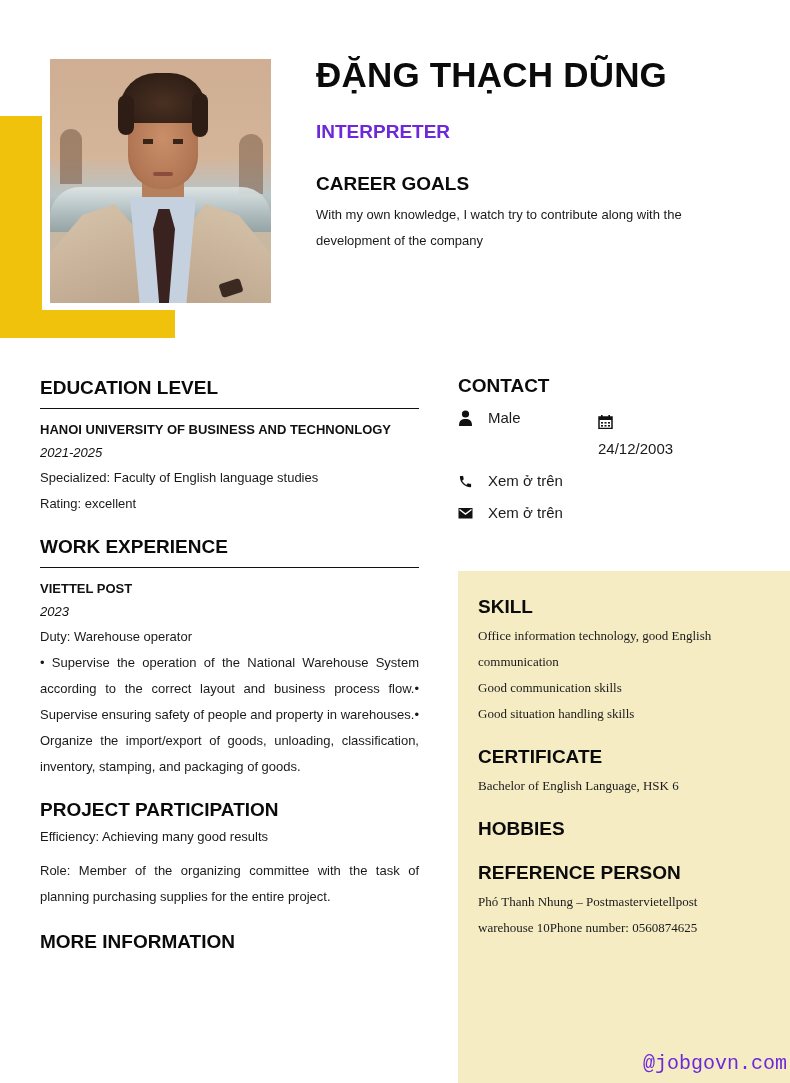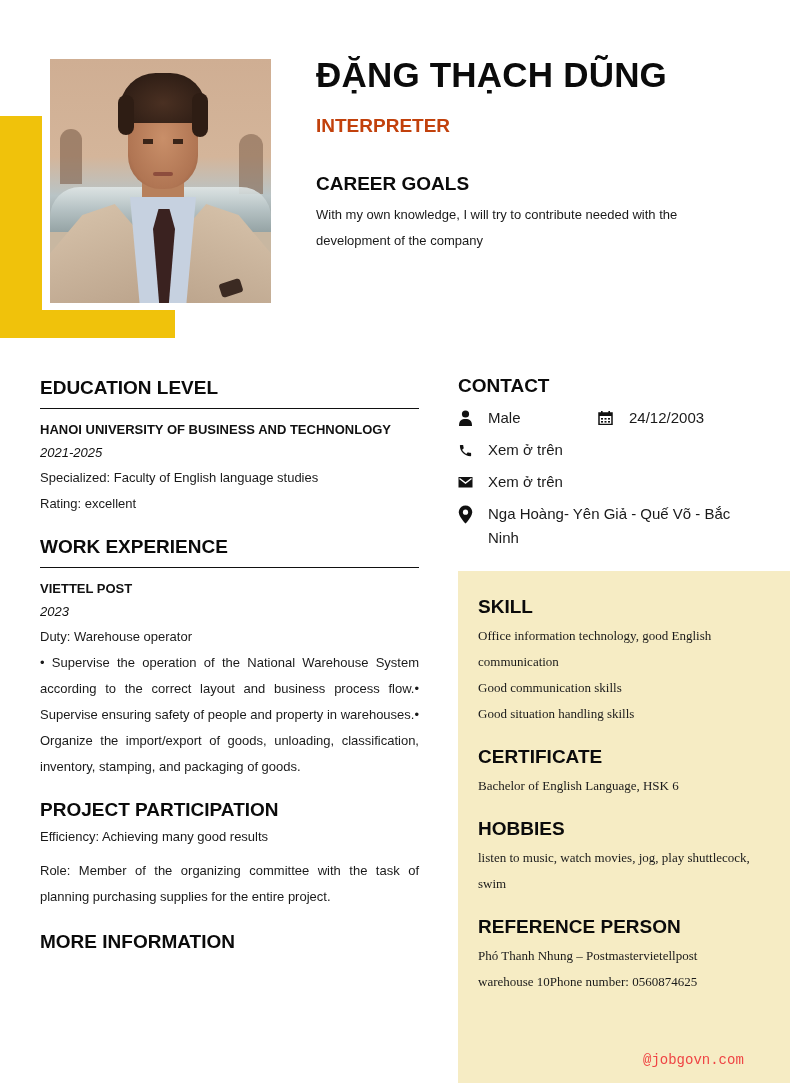--- a/index.html
+++ b/index.html
@@ -24,21 +24,21 @@
   .photo .eyes { position:absolute; left:93px; top:80px; width:40px; height:5px; border-left:10px solid #3a2418; border-right:10px solid #3a2418; }
   .photo .mouth { position:absolute; left:103px; top:113px; width:20px; height:4px; background:#8d4d3d; border-radius:3px; }
   .photo .shirt { position:absolute; left:80px; top:138px; width:66px; height:110px; background:#c6d1e0; clip-path: polygon(0 0,100% 0,85% 100%,15% 100%); }
   .photo .tie { position:absolute; left:103px; top:150px; width:22px; height:100px; background:#3a2220; clip-path: polygon(25% 0,75% 0,100% 20%,70% 100%,30% 100%,0 20%); }
   .photo .jacket-l { position:absolute; left:0; top:145px; width:108px; height:110px; background: linear-gradient(160deg,#d8c4ac,#b9a189); clip-path: polygon(60% 0,95% 40%,100% 100%,0 100%,0 45%,30% 10%); }
   .photo .jacket-r { position:absolute; right:0; top:145px; width:108px; height:110px; background: linear-gradient(200deg,#d8c4ac,#b9a189); clip-path: polygon(40% 0,70% 10%,100% 45%,100% 100%,0 100%,5% 40%); }
   .photo .pocket { position:absolute; left:170px; top:222px; width:22px; height:14px; background:#3b2a22; transform: rotate(-18deg); border-radius: 3px; }
 
   
   .name { position: absolute; left: 316px; top: 55px; font-size: 35px; font-weight: 700; letter-spacing: 0.2px; color: #0b0b0b; line-height: 40px; }
-  .jobtitle { position: absolute; left: 316px; top: 115px; font-size: 19px; font-weight: 700; color: #c2410c; }
+  .jobtitle { position: absolute; left: 316px; top: 121px; font-size: 19px; font-weight: 700; color: #6d28d9; }
   .career-title { position: absolute; left: 316px; top: 173px; font-size: 19px; font-weight: 700; color: #0b0b0b; }
   .career-text { position: absolute; left: 316px; top: 202px; width: 400px; font-size: 13px; line-height: 26px; color: #1a1a1a; }
 
   
   .left { position: absolute; left: 40px; top: 374px; width: 379px; }
   .sec-title { font-size: 19px; font-weight: 700; color: #0b0b0b; line-height: 28px; }
   .sec-rule { height: 0; border-top: 1.5px solid #111; margin-top: 6px; margin-bottom: 10px; }
   .org { font-size: 13px; font-weight: 700; color: #111; line-height: 22px; }
   .date { font-size: 13px; font-style: italic; color: #111; line-height: 24px; }
   .txt { font-size: 13px; color: #1a1a1a; line-height: 26px; }
@@ -46,28 +46,28 @@
 
   
   .contact { position: absolute; left: 458px; top: 374px; width: 300px; }
   .contact-title { font-size: 19px; font-weight: 700; color: #0b0b0b; line-height: 24px; }
   .c-row { display: flex; align-items: flex-start; font-size: 15px; line-height: 24px; color: #1a1a1a; margin-top: 8px; }
   .c-row:first-of-type { margin-top: 6px; }
   .c-icon { width: 30px; height: 24px; display: flex; align-items: center; flex: 0 0 30px; }
   .c-icon svg { display:block; }
   .c-val { flex: 1; }
   .c-col { display: flex; width: 140px; }
-  .c-col2 { display: flex; }
+  .c-col2 { display: flex; flex-direction: column; }
 
   
   .panel { position: absolute; left: 458px; top: 571px; width: 332px; height: 588px; background: #f6ecc4; padding: 20px 20px 17px 20px; }
   .p-title { font-size: 19px; font-weight: 700; color: #0b0b0b; line-height: 28px; margin-top: 10px; }
   .p-title:first-child { margin-top: 2px; }
   .p-body { margin-top: 2px; font-family: Liberation Serif, serif; }
-  .watermark { position: absolute; left: 643px; top: 1052px; font-family: "Liberation Mono", "DejaVu Sans Mono", monospace; font-size: 14px; color: #ef4444; }
+  .watermark { position: absolute; left: 643px; top: 1052px; font-family: "Liberation Mono", "DejaVu Sans Mono", monospace; font-size: 20px; color: #6d28d9; }
 </style>
 </head>
 <body>
 
 <div class="yellow-vert"></div>
 <div class="yellow-horz"></div>
 
 <div class="photo" title="Portrait photo of man in beige suit and dark tie">
   <div class="bg-arch1"></div>
     <div class="bg-arch2"></div>
@@ -82,21 +82,21 @@
   <div class="hair"></div>
     <div class="hair2"></div>
     <div class="hair3"></div>
   <div class="eyes"></div>
   <div class="mouth"></div>
 </div>
 
 <div class="name">ĐẶNG THẠCH DŨNG</div>
 <div class="jobtitle">INTERPRETER</div>
 <div class="career-title">CAREER GOALS</div>
-<div class="career-text">With my own knowledge, I will try to contribute needed with the development of the company</div>
+<div class="career-text">With my own knowledge, I watch try to contribute along with the development of the company</div>
 
 <div class="left">
   <section>
     <div class="sec-title">EDUCATION LEVEL</div>
     <div class="sec-rule"></div>
     <div class="org">HANOI UNIVERSITY OF BUSINESS AND TECHNONLOGY</div>
     <div class="date">2021-2025</div>
     <div class="txt">Specialized: Faculty of English language studies</div>
     <div class="txt">Rating: excellent</div>
   </section>
@@ -165,42 +165,32 @@
   <div class="c-row">
     <span class="c-icon">
       <svg width="15" height="12" viewBox="0 0 15 12">
           <rect x="0.5" y="1" width="14" height="10.5" fill="#111"></rect>
           <path d="M1.5 2.5 L7.5 7 L13.5 2.5" fill="none" stroke="#fff" stroke-width="1.4"></path>
         </svg>
     </span>
     <span class="c-val">Xem ở trên</span>
   </div>
 
-  <div class="c-row">
-    <span class="c-icon">
-      <svg width="15" height="19" viewBox="0 0 15 19">
-          <path d="M7.5 0.5 C3.6 0.5 0.8 3.4 0.8 7.2 C0.8 11.8 7.5 18.5 7.5 18.5 C7.5 18.5 14.2 11.8 14.2 7.2 C14.2 3.4 11.4 0.5 7.5 0.5 Z" fill="#111"></path>
-          <circle cx="7.5" cy="7.2" r="2.6" fill="#fff"></circle>
-        </svg>
-    </span>
-    <span class="c-val">Nga Hoàng- Yên Giả - Quế Võ - Bắc Ninh</span>
-  </div>
 </div>
 
 <div class="panel">
   <div class="p-title">SKILL</div>
   <div class="p-body">
     <div class="txt">Office information technology, good English communication</div>
     <div class="txt">Good communication skills</div>
     <div class="txt">Good situation handling skills</div>
   </div>
 
   <div class="p-title" style="margin-top:16px;">CERTIFICATE</div>
   <div class="p-body txt">Bachelor of English Language, HSK 6</div>
 
   <div class="p-title" style="margin-top:16px;">HOBBIES</div>
-  <div class="p-body txt">listen to music, watch movies, jog, play shuttlecock, swim</div>
 
   <div class="p-title" style="margin-top:16px;">REFERENCE PERSON</div>
   <div class="p-body txt" style="padding-right:30px;">Phó Thanh Nhung – Postmastervietellpost warehouse 10Phone number: 0560874625</div>
 </div>
 
 <div class="watermark">@jobgovn.com</div>
 
 </body></html>

